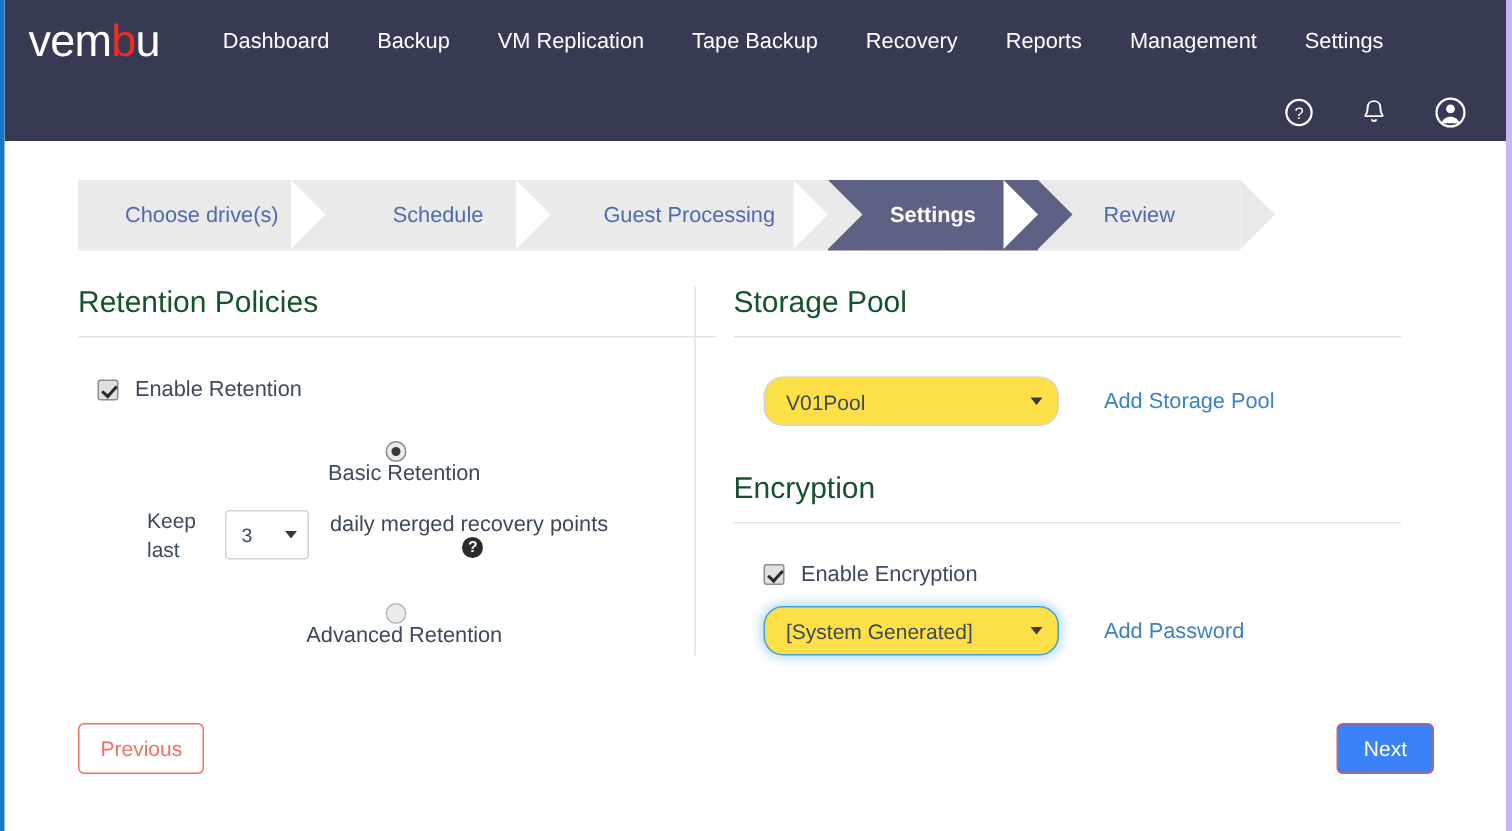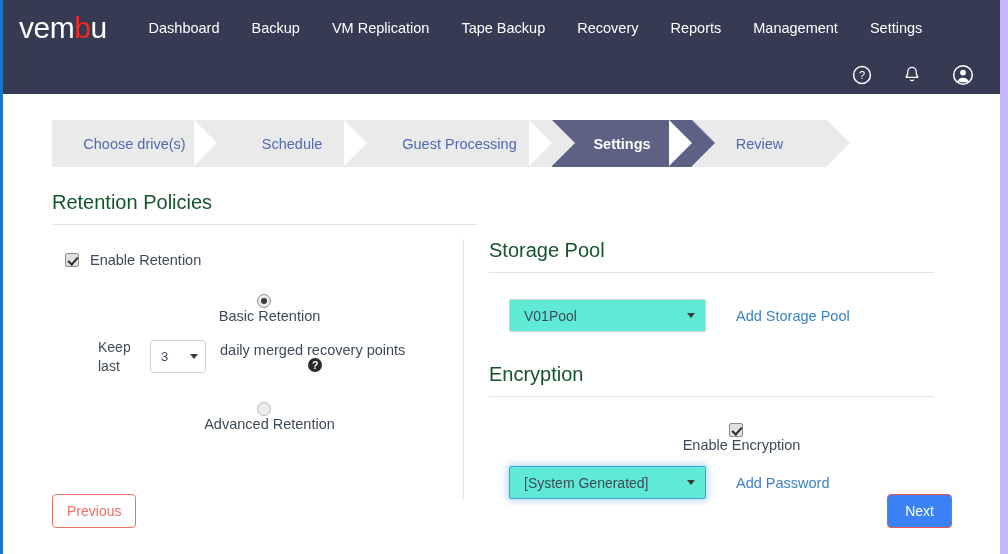--- a/index.html
+++ b/index.html
@@ -10,21 +10,21 @@
     background: #ffffff;
     font-family: "Liberation Sans", sans-serif;
   }
 
   #app {
     position: relative;
     width: 1008px;
     height: 554px;
     background: #ffffff;
     border-left: 3px solid #1878c8;
-    border-right: 8px solid #c4b5fd;
+    border-right: 4px solid #c4b5fd;
     overflow: hidden;
   }
 
   
   .topnav {
     position: relative;
     height: 94px;
     background: #353murky;
     background: #363a52;
     width: 100%;
@@ -139,21 +139,20 @@
   }
   .col-left {
     width: 460px;
     padding-left: 49px;
   }
   .col-right {
     width: 500px;
     padding-left: 25px;
     border-left: 1px solid #e4e4e4;
     margin-left: 0;
-    margin-top: 48px;
   }
 
   .sec-title {
     font-size: 20px;
     color: #14532d;
     font-weight: 400;
     margin: 0 0 11px 0;
     line-height: 1.1;
   }
   .sec-rule {
@@ -280,22 +279,22 @@
     margin-left: 5px;
     cursor: pointer;
     line-height: 1;
   }
 
   
   .sel-wide {
     width: 197px;
     height: 33px;
     border: 1px solid #d2d2d2;
-    border-radius: 2px;
-    background: #5eead4;
+    border-radius: 13px;
+    background: #fde047;
     display: flex;
     align-items: center;
     justify-content: space-between;
     padding: 0 10px 0 14px;
     font-size: 14px;
     color: #3e4a59;
     cursor: pointer;
   }
   .sel-wide.focused {
     border: 1px solid #41a0e0;
@@ -311,29 +310,29 @@
   .avail {
     font-style: italic;
     font-size: 13.5px;
     color: #3e4a59;
     margin-top: 16px;
     margin-left: 20px;
   }
   .avail .val { margin-left: 10px; }
 
   .pool-row { margin-top: 26px; margin-left: 20px; display: flex; align-items: center; }
-  .enc-cb-row { margin-top: 26px; margin-left: 20px; display: flex; align-items: center; flex-direction: column; }
+  .enc-cb-row { margin-top: 26px; margin-left: 20px; display: flex; align-items: center; }
   .enc-sel-row { margin-top: 13px; margin-left: 20px; display: flex; align-items: center; }
   .enc-title-wrap { margin-top: 31px; }
 
   
   .footer {
     position: absolute;
     left: 0; right: 0;
-    bottom: 0;
+    bottom: 12px;
     height: 68px;
   }
   .btn-prev {
     position: absolute;
     left: 49px;
     top: 8px;
     background: #ffffff;
     border: 1px solid #ef6f62;
     color: #ef6f62;
     font-size: 14px;

